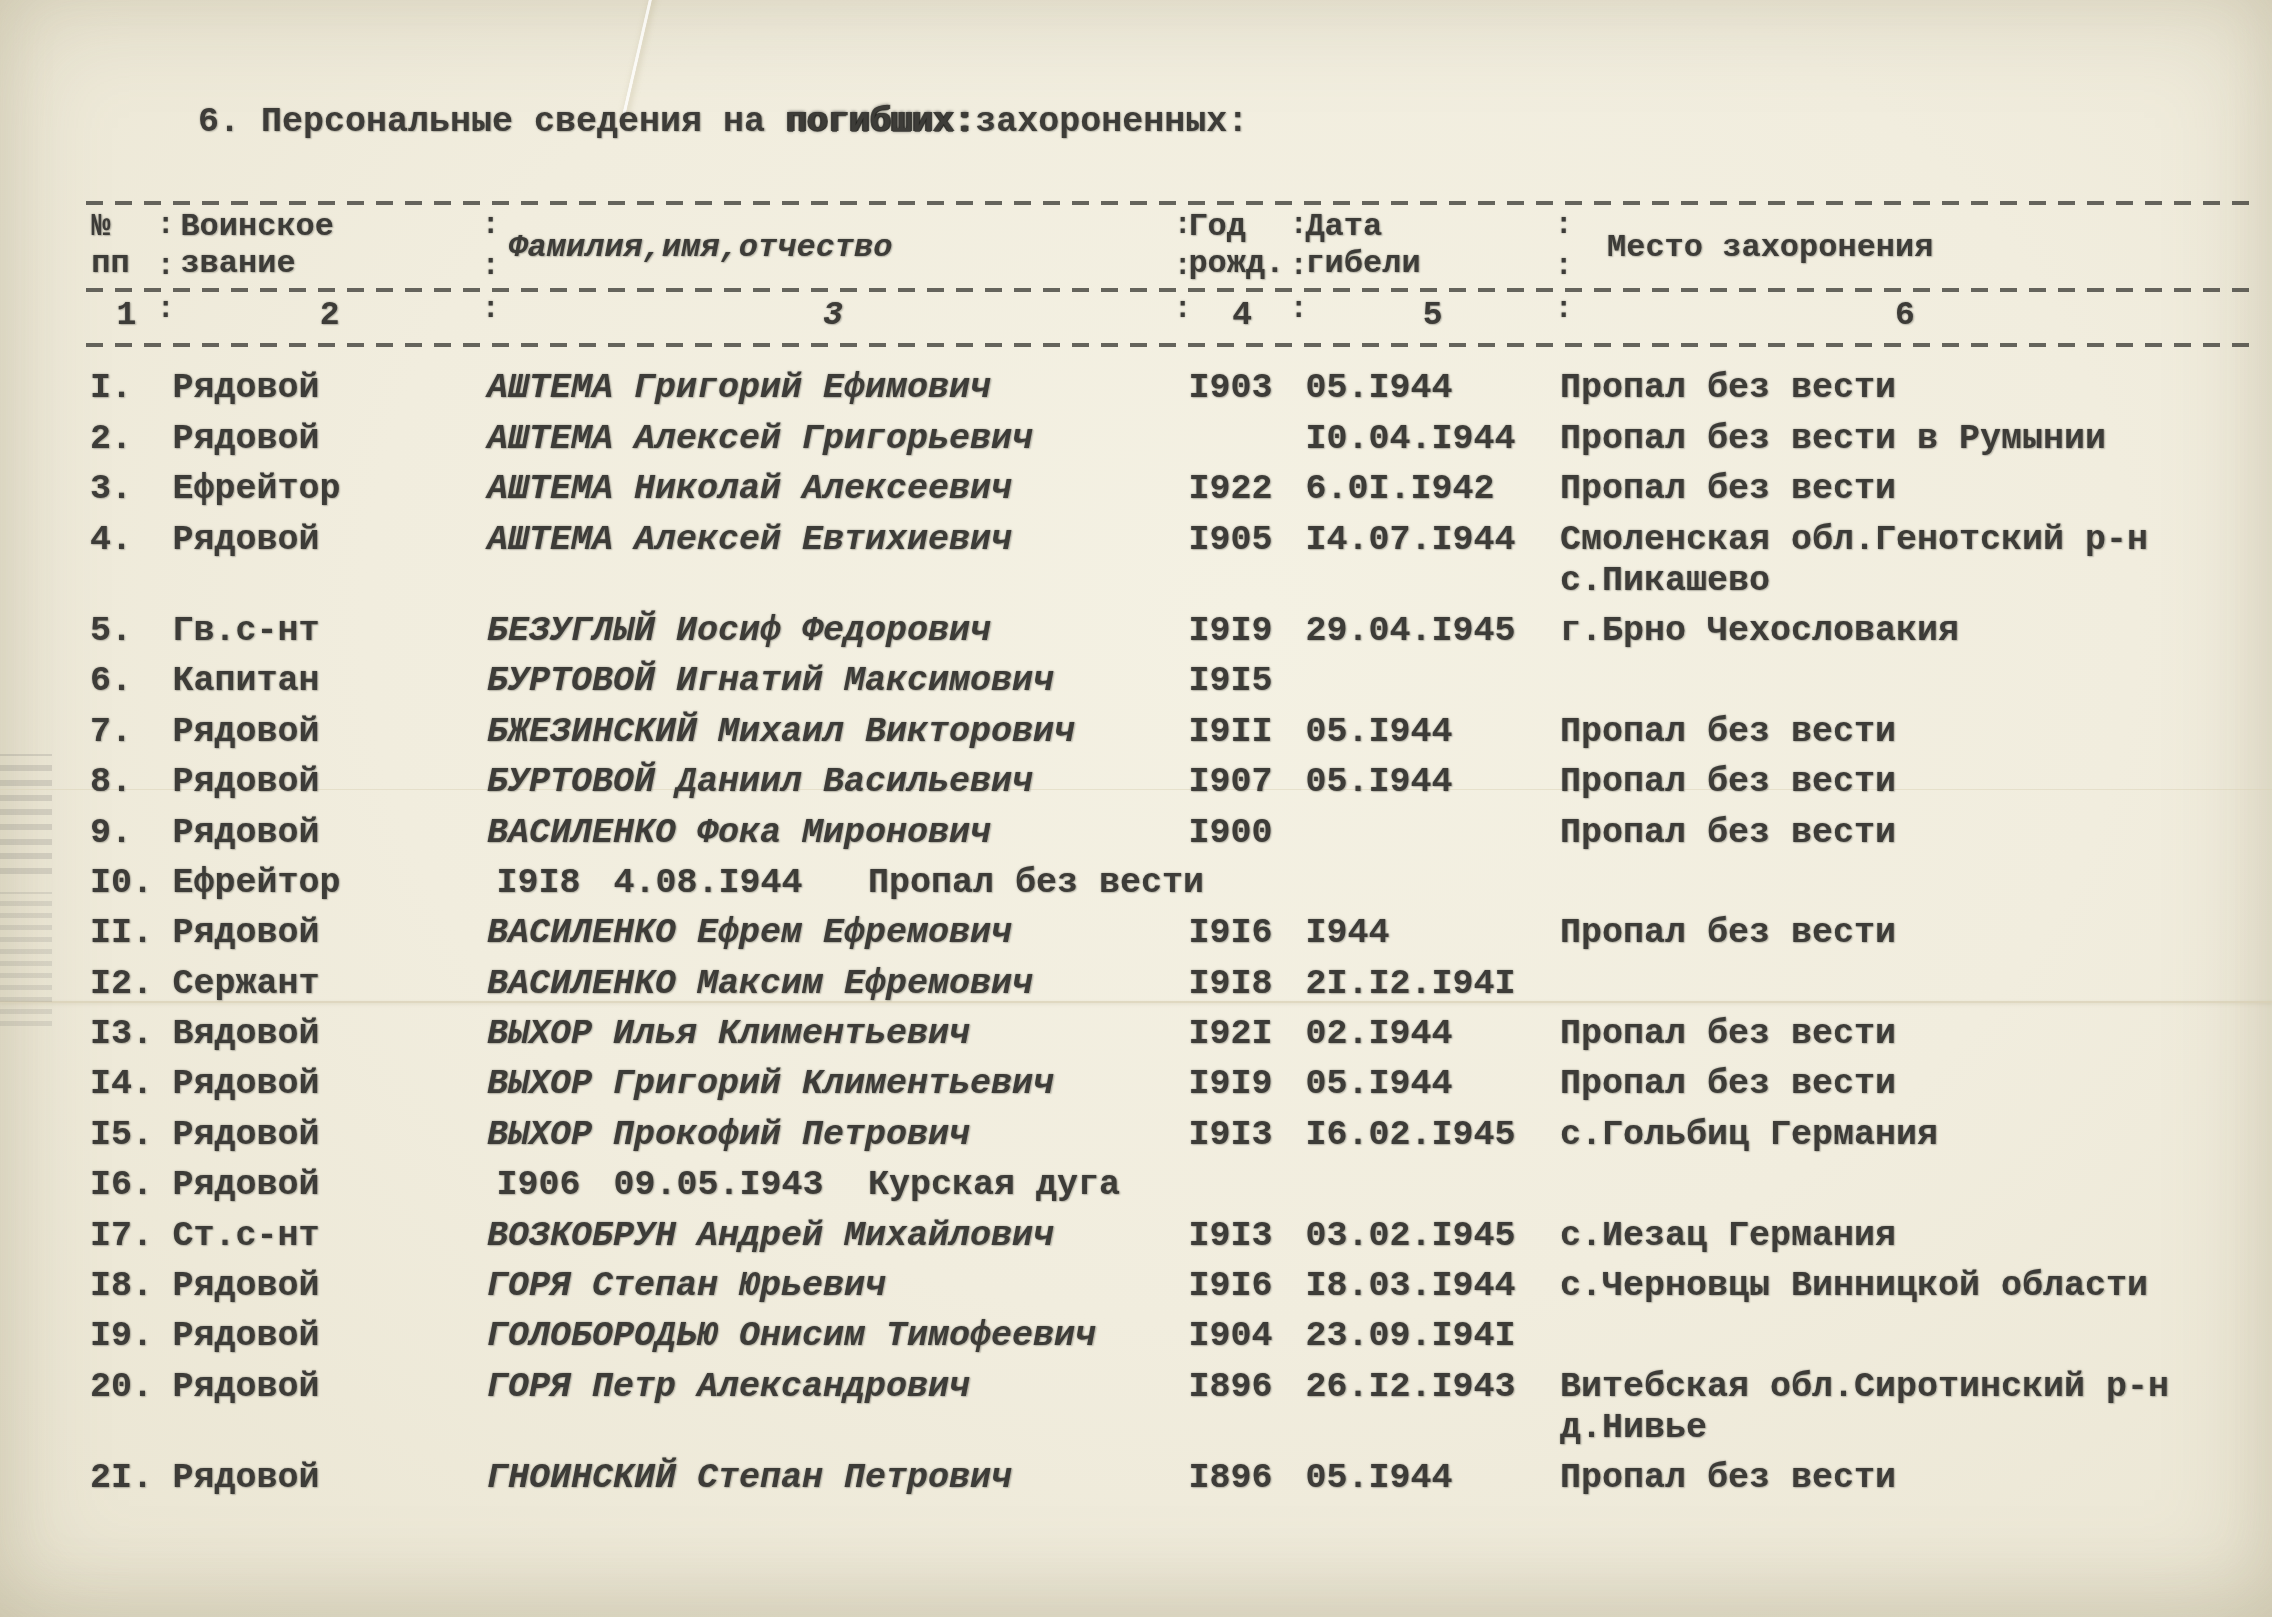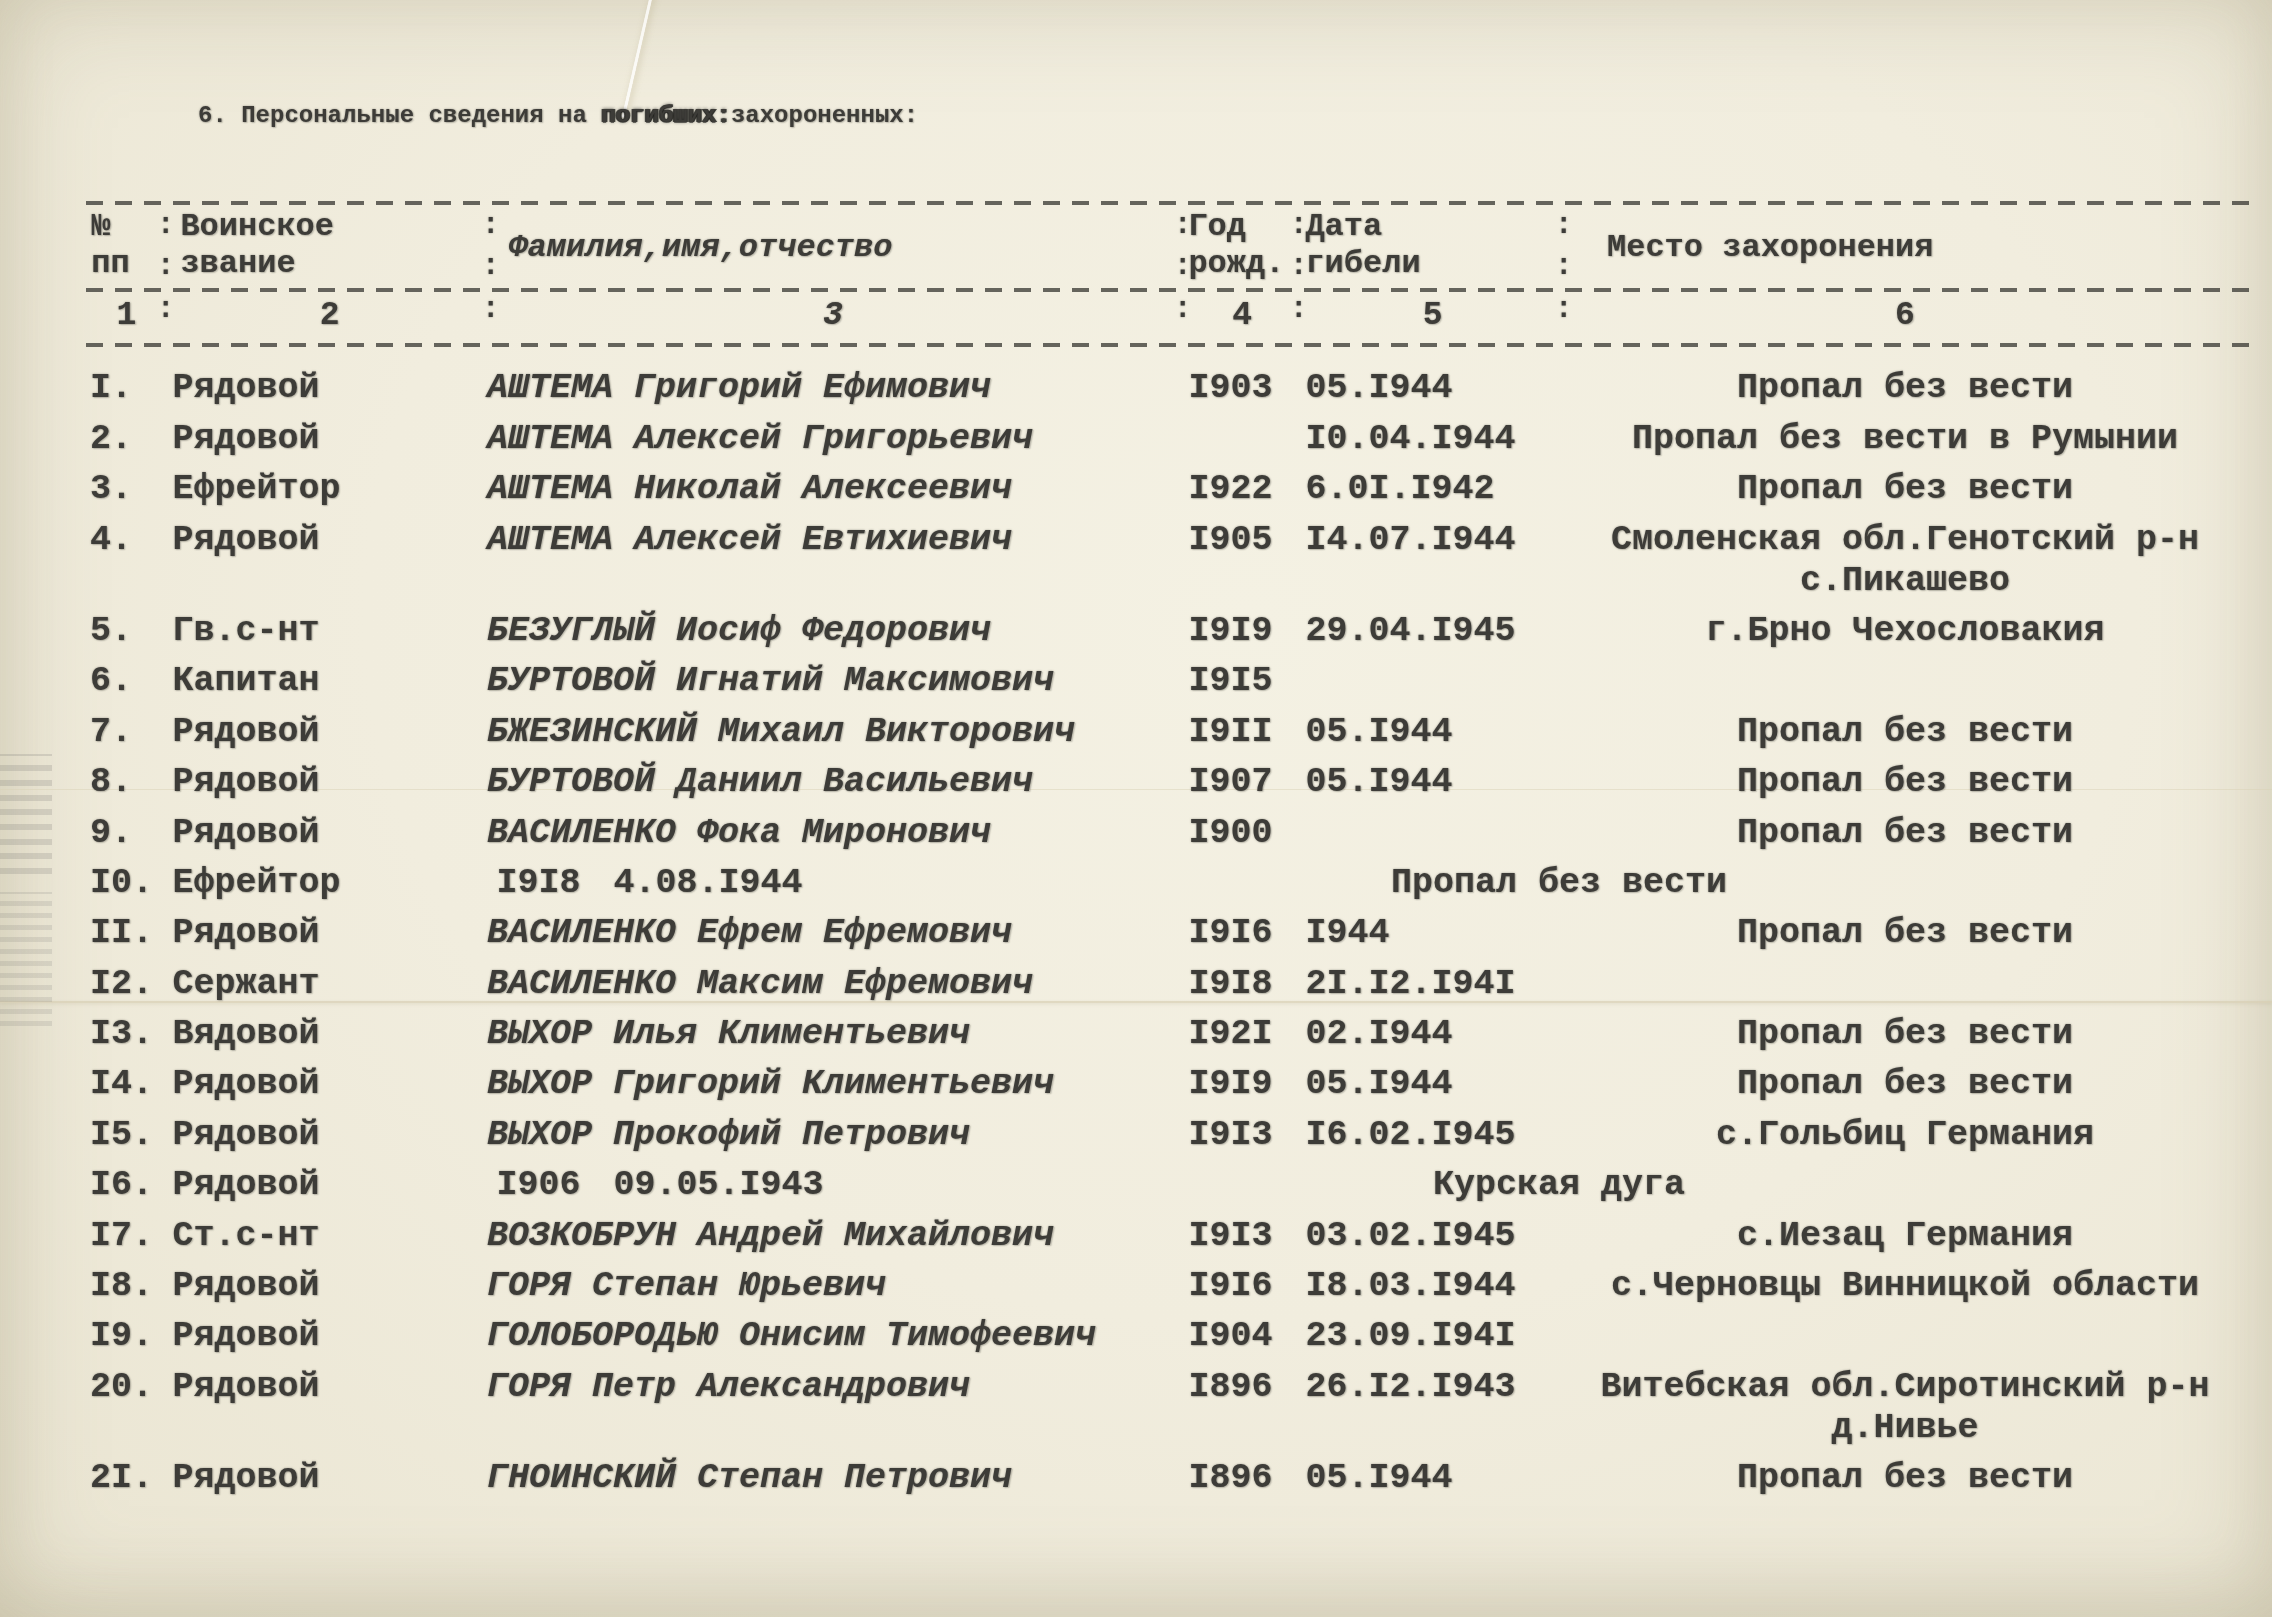--- a/index.html
+++ b/index.html
@@ -20,42 +20,42 @@
     box-shadow:2px 0 6.7px rgba(185,175,140,.6);
   }
   .crease-h1{position:absolute;left:0;right:0;top:1001px;height:2px;background:rgba(214,205,176,.65);box-shadow:0 1.3px 3.3px rgba(160,150,115,.22);}
   .crease-h2{position:absolute;left:0;right:0;top:789px;height:1.3px;background:rgba(218,210,182,.5);}
   .edge-marks{position:absolute;left:0;width:52px;filter:blur(0.7px);opacity:.8;}
   .m1{top:754px;height:120px;background:repeating-linear-gradient(0deg, rgba(95,95,95,.22) 0 6px, transparent 6px 14.7px);}
   .m2{top:892px;height:134px;background:repeating-linear-gradient(0deg, rgba(95,95,95,.18) 0 4.7px, transparent 4.7px 12px);}
 
   .ink{color:#3d3c38;font-weight:bold;text-shadow:0 0 2px rgba(60,58,52,.5), 1.3px 1.3px 1.3px rgba(60,58,52,.2);}
 
-  .title{position:absolute;left:198px;top:102px;font-size:24px;letter-spacing:0;white-space:nowrap;}
+  .title{position:absolute;left:198px;top:102px;font-size:35px;letter-spacing:0;white-space:nowrap;}
   .overstruck{
     text-shadow:0 0 3.3px rgba(30,30,28,.9), 1.3px 0 0 rgba(40,40,36,.8), -1.3px 0 0 rgba(40,40,36,.8), 0 1.3px 0 rgba(40,40,36,.6);
   }
 
   .doc-table{position:absolute;left:86px;top:201px;width:2164px;}
   .hline{height:4px;background:repeating-linear-gradient(90deg,#474640 0 17.4px, transparent 17.4px 29px);filter:blur(0.5px);opacity:.82;}
   .header-row{position:relative;display:flex;height:83px;font-size:32px;line-height:37px;padding-top:2.7px;box-sizing:border-box;}
   .numbers-row{position:relative;display:flex;height:51px;font-size:33px;line-height:48px;}
   .hcell{white-space:pre-line;}
   .vcenter{display:flex;align-items:center;white-space:pre-line;}
   .sep{position:absolute;top:1.3px;bottom:1.3px;display:flex;flex-direction:column;justify-content:space-around;font-size:29px;line-height:20px;color:#3d3c38;font-weight:bold;text-shadow:0 0 2px rgba(60,58,52,.5);}
   .sep::before{content:":";}
   .sep::after{content:":";}
   .sep.single::after{content:"";}
 
   .c-num{width:77px;padding-left:4px;box-sizing:border-box;}
   .c-rank{width:324px;padding-left:9.4px;box-sizing:border-box;}
   .c-name{width:692px;box-sizing:border-box;font-style:italic;}
   .c-born{width:117px;padding-left:9.4px;box-sizing:border-box;}
   .c-died{width:264px;padding-left:9.4px;box-sizing:border-box;}
-  .c-place{flex:1;white-space:pre-line;box-sizing:border-box;text-align:center;}
+  .c-place{flex:1;white-space:pre-line;box-sizing:border-box;}
 
   .hc1{padding-left:5.3px;}
   .hc2{padding-left:17.4px;}
   .hc3{padding-left:21.4px;}
   .hc4{padding-left:9.4px;}
   .hc6{padding-left:47px;}
 
   .num-cell{text-align:center;}
 
   .rows{padding-top:21.4px;font-size:35px;}

